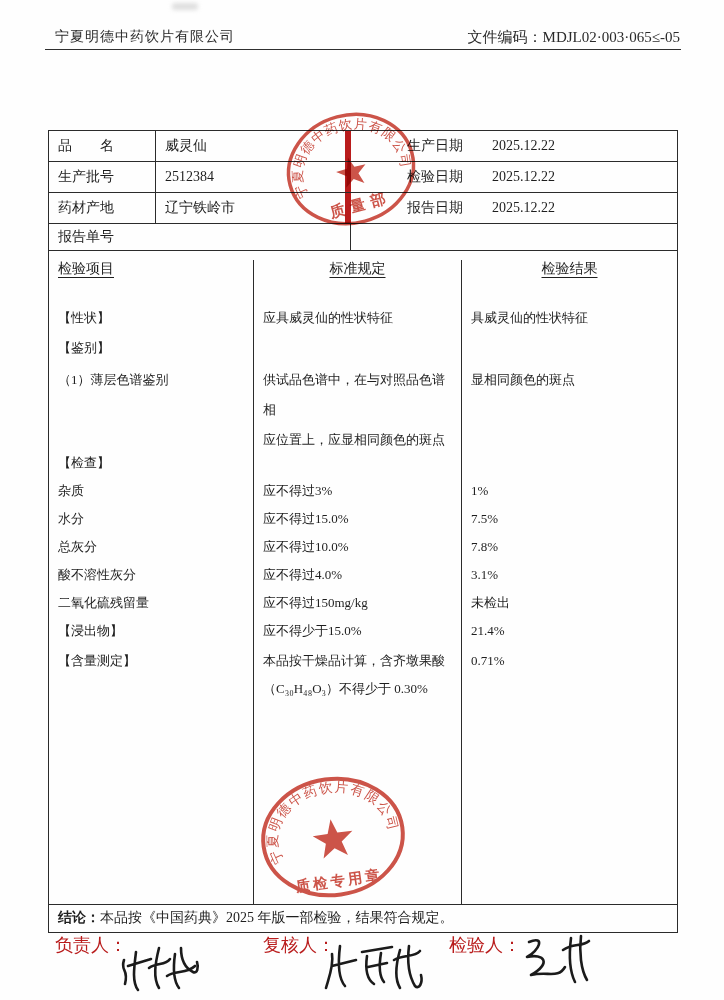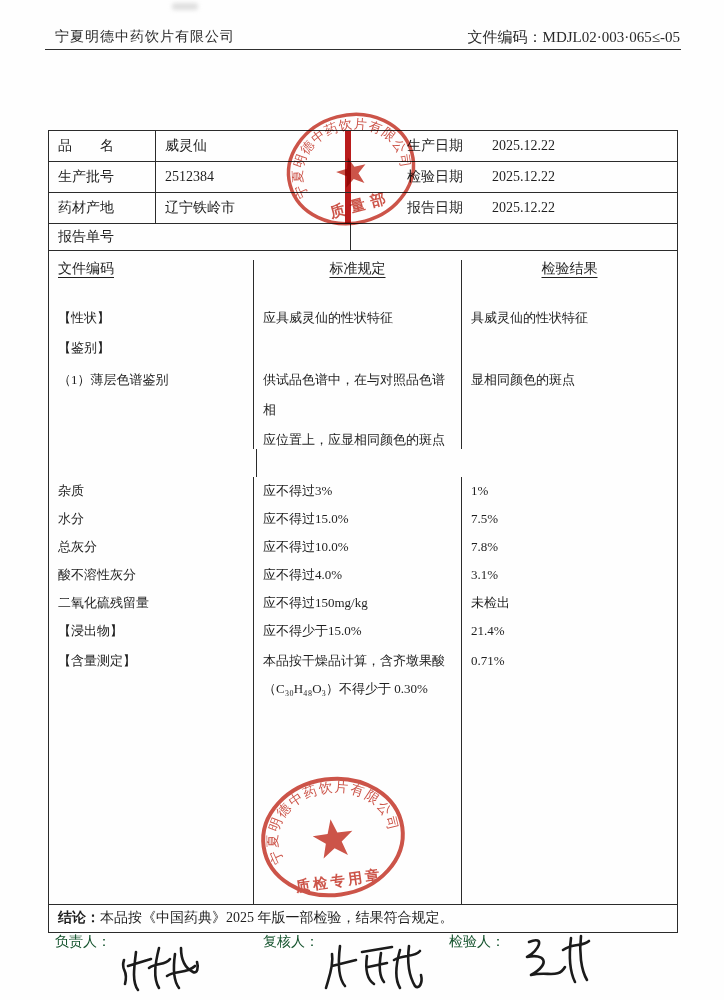--- a/index.html
+++ b/index.html
@@ -41,21 +41,21 @@
   .colhead { padding-top:9px; font-size:14px; }
   .colhead .c2, .colhead .c3 { text-align:center; }
   .colhead span { text-decoration:underline; text-underline-offset:4px; }
   .line { display:block; }
 
   
   .concl { height:27px; line-height:26px; font-size:14px; padding-left:9px; white-space:nowrap; }
   .concl b { font-weight:bold; }
 
   
-  .sig-label { position:absolute; font-size:14px; color:#14532d; }
+  .sig-label { position:absolute; font-size:18px; color:#b91c1c; }
   .sigsvg { position:absolute; }
   .sigsvg path { fill:none; stroke:#1b1b1b; stroke-width:2.6; stroke-linecap:round; stroke-linejoin:round; }
 
   
   .stamp { position:absolute; mix-blend-mode:multiply; opacity:.88; }
   .stamp text { font-family:"Liberation Serif","DejaVu Serif",serif; fill:#c63c2f; }
   .smudge { position:absolute; left:172px; top:3px; width:26px; height:7px; background:#c9c9c9; filter:blur(2px); border-radius:3px; opacity:.6; }
 </style>
 </head>
 <body>
@@ -98,21 +98,21 @@
       </div>
     </div>
 
     <div class="irow h27">
       <div class="ilabel wide">报告单号</div>
     </div>
 
     <div class="body3">
 
       <div class="brow h52 colhead">
-        <div class="c1"><span>文件编码</span></div>
+        <div class="c1"><span>检验项目</span></div>
         <div class="c2"><span>标准规定</span></div>
         <div class="c3"><span>检验结果</span></div>
       </div>
 
       <div class="brow h30">
         <div class="c1">【性状】</div>
         <div class="c2">应具威灵仙的性状特征</div>
         <div class="c3">具威灵仙的性状特征</div>
       </div>
 
@@ -125,20 +125,21 @@
       <div class="brow h86">
         <div class="c1">（1）薄层色谱鉴别</div>
         <div class="c2">
           <span class="line">供试品色谱中，在与对照品色谱相</span>
           <span class="line">应位置上，应显相同颜色的斑点</span>
         </div>
         <div class="c3">显相同颜色的斑点</div>
       </div>
 
       <div class="brow h28">
+        <div class="c1">【检查】</div>
         <div class="c2"></div>
         <div class="c3"></div>
       </div>
 
       <div class="brow h28">
         <div class="c1">杂质</div>
         <div class="c2">应不得过3%</div>
         <div class="c3">1%</div>
       </div>
 

